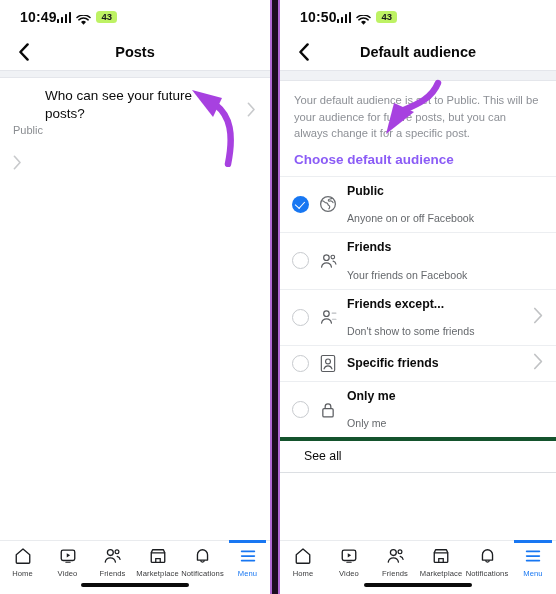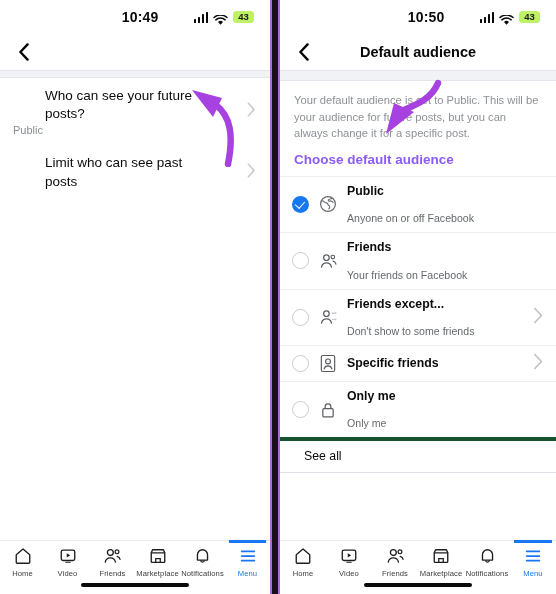--- a/index.html
+++ b/index.html
@@ -33,23 +33,22 @@
     border-left: 2px solid #b06ad4;
     border-right: 2px solid #b06ad4;
     flex: 0 0 10px;
   }
 
   
   .statusbar {
     height: 34px;
     display: flex;
     align-items: center;
-    justify-content: flex-end;
+    justify-content: flex-start;
     padding: 0 16px 0 20px;
-    gap: 35px;
   }
   .clock {
     font-size: 14px;
     font-weight: 700;
     color: #0a0a0a;
     letter-spacing: .2px;
   }
   .status-icons {
     display: flex;
     align-items: center;
@@ -287,41 +286,39 @@
         <div class="battery">43</div>
       </div>
     </div>
 
     <div class="navheader">
       <div class="back-chevron">
         <svg width="12" height="18" viewBox="0 0 12 18">
           <path d="M9.6 1.4 L2.4 9 L9.6 16.6" stroke="#080808" stroke-width="2.4" fill="none" stroke-linecap="round" stroke-linejoin="round"></path>
         </svg>
       </div>
+      <div class="nav-title">Posts</div>
     </div>
     <div class="header-rule"></div>
     <div class="gapband thin"></div>
     <div class="header-rule"></div>
 
     <div class="settings-row">
       <div class="texts">
         <div class="row-title">Who can see your future posts?</div>
         <div class="row-sub">Public</div>
       </div>
       <div class="chev-right">
         <svg width="9" height="15" viewBox="0 0 9 15">
             <path d="M1.4 1.3 L7 7.5 L1.4 13.7" stroke="#9a9da1" stroke-width="1.6" fill="none" stroke-linecap="round" stroke-linejoin="round"></path>
           </svg>
       </div>
     </div>
 
     <div class="settings-row">
-      <div class="texts">
-        <div class="row-title">Limit who can see past posts</div>
-      </div>
       <div class="chev-right">
         <svg width="9" height="15" viewBox="0 0 9 15">
             <path d="M1.4 1.3 L7 7.5 L1.4 13.7" stroke="#9a9da1" stroke-width="1.6" fill="none" stroke-linecap="round" stroke-linejoin="round"></path>
           </svg>
       </div>
     </div>
 
     <svg class="anno" style="left:182px; top:72px;" width="90" height="95" viewBox="0 0 90 95">
       <path d="M46 92 C 52 62, 48 44, 34 33" stroke="#a741e0" stroke-width="6.5" fill="none" stroke-linecap="round"></path>
       <path d="M10 18 L40 26 L31 45 Z" fill="#a741e0"></path>

